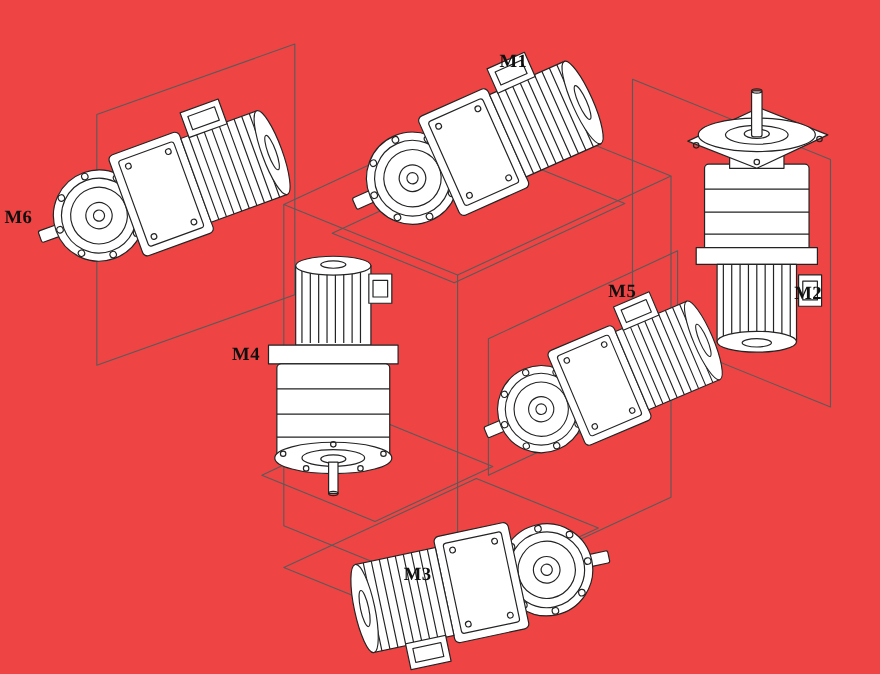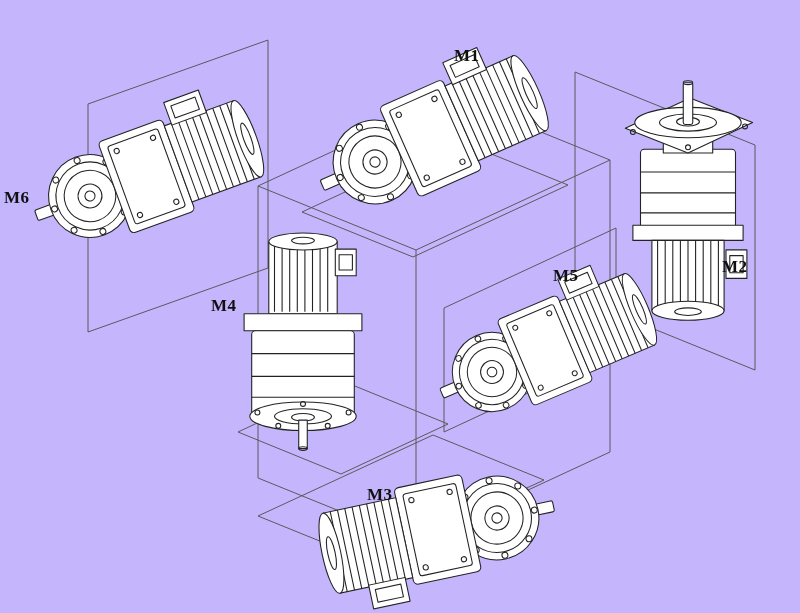--- a/index.html
+++ b/index.html
@@ -5,43 +5,43 @@
   html, body {
     margin: 0;
     padding: 0;
     background: #ffffff;
     font-family: "Liberation Serif", serif;
   }
   .stage {
     position: relative;
     width: 800px;
     height: 613px;
-    background: #c4b5fd;
+    background: #ef4444;
     overflow: hidden;
   }
   .stage svg {
     position: absolute;
     left: 0;
     top: 0;
   }
   .pos-label {
     position: absolute;
     font-family: "Liberation Serif", serif;
     font-weight: 700;
     font-size: 17px;
     color: #101010;
     letter-spacing: 0.4px;
     user-select: none;
     white-space: nowrap;
   }
   .lbl-m1 { left: 454px; top: 46px; }
   .lbl-m2 { left: 722px; top: 257px; }
-  .lbl-m3 { left: 367px; top: 485px; }
-  .lbl-m4 { left: 211px; top: 296px; }
-  .lbl-m5 { left: 553px; top: 266px; text-align: right; }
+  .lbl-m3 { left: 367px; top: 512px; }
+  .lbl-m4 { left: 211px; top: 312px; }
+  .lbl-m5 { left: 553px; top: 255px; text-align: right; }
   .lbl-m6 { left: 4px;   top: 188px; }
 </style>
 </head>
 <body>
 
 <div class="stage">
 
   <svg width="800" height="613" viewBox="0 0 800 613" xmlns="http://www.w3.org/2000/svg">
 
     <defs>

